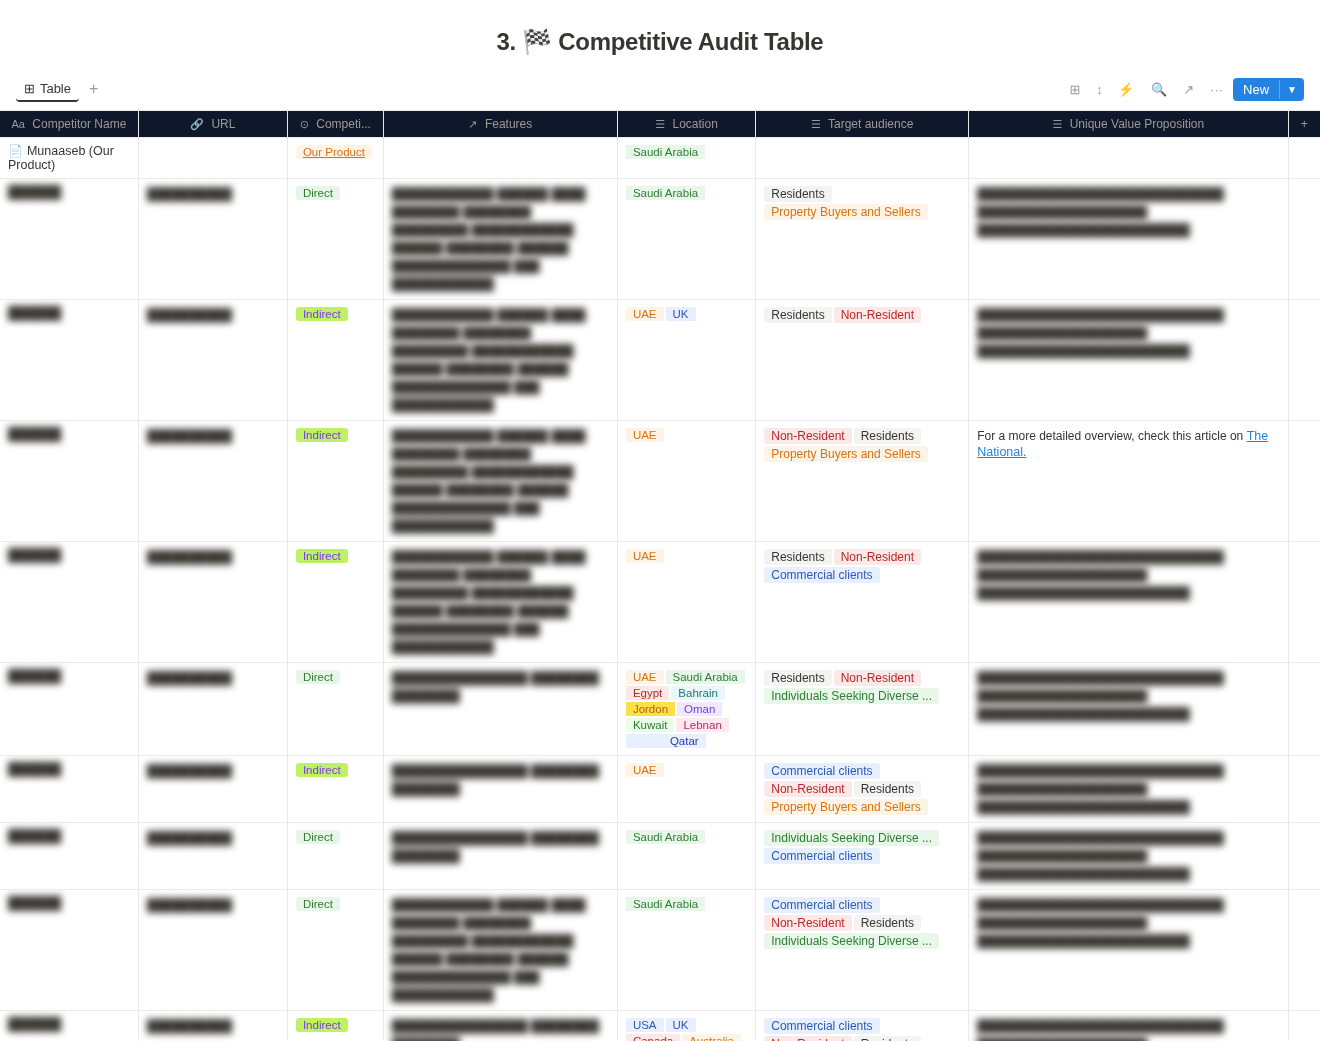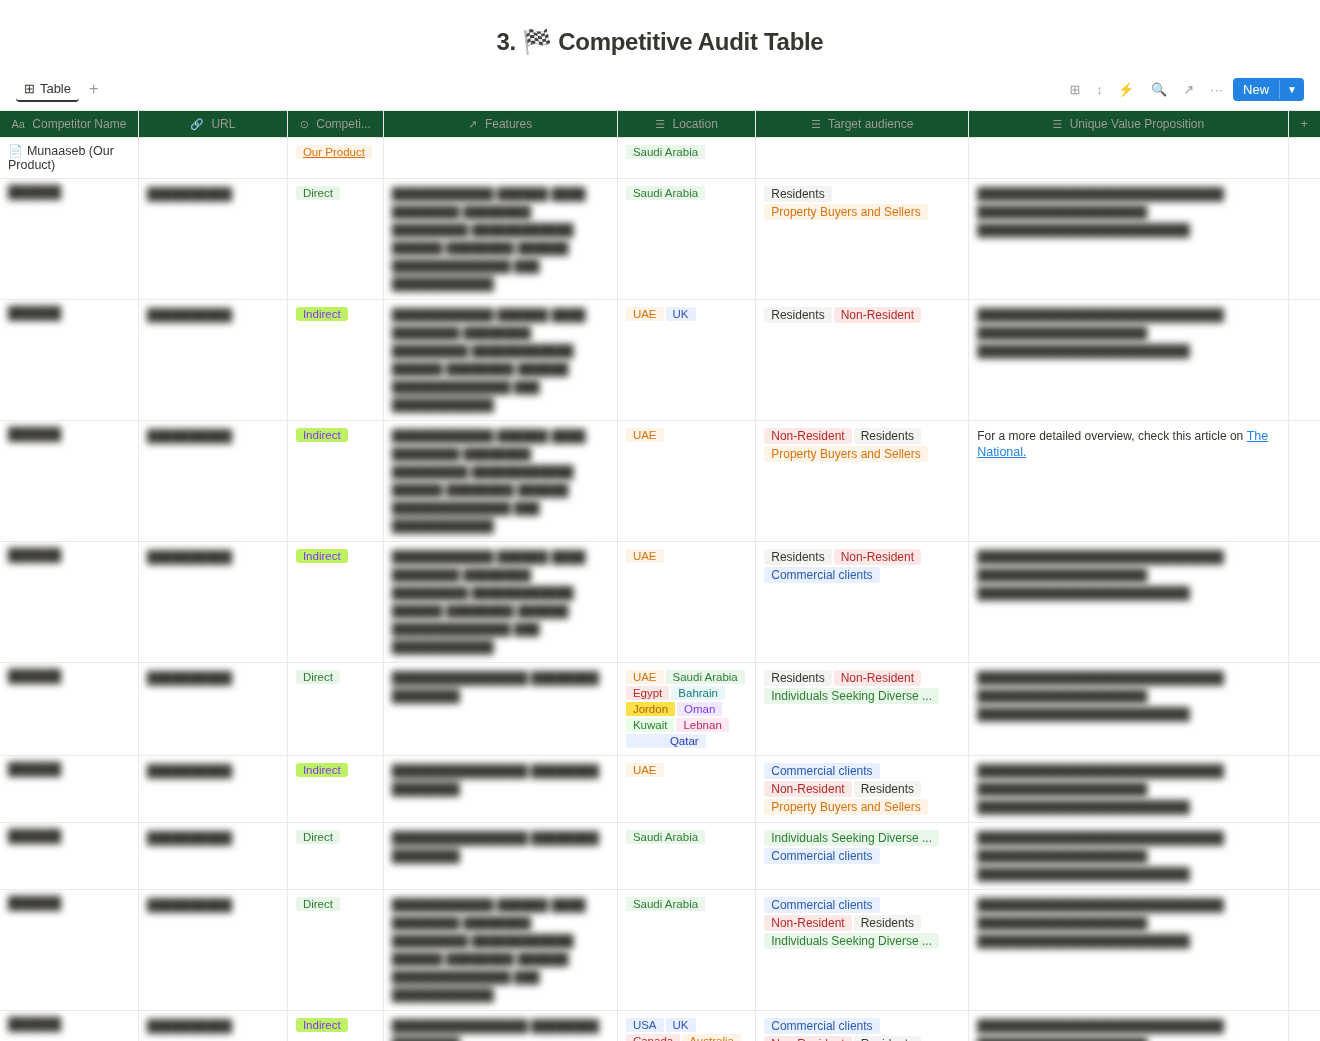--- a/index.html
+++ b/index.html
@@ -89,21 +89,21 @@
     th, td {
       border-right: 1px solid #e9e9e7;
       border-bottom: 1px solid #e9e9e7;
       padding: 6px 8px;
       vertical-align: top;
       font-size: 12.5px;
       overflow: hidden;
     }
 
     th {
-      background: #14532d;
+      background: #0f172a;
       font-weight: 500;
       color: #9b9a97;
       font-size: 12px;
       position: sticky;
       top: 0;
       z-index: 1;
       white-space: nowrap;
       border-bottom: 1px solid #e9e9e7;
       padding: 6px 8px;
     }

